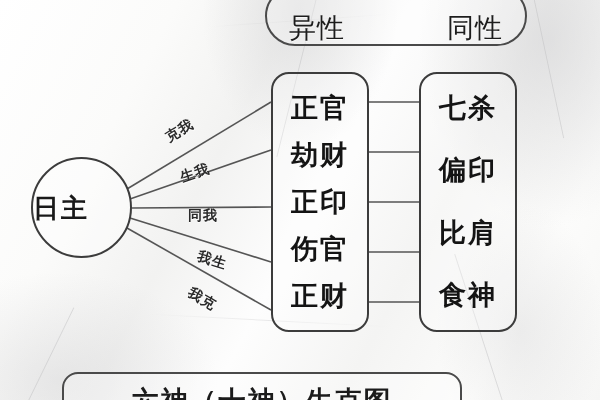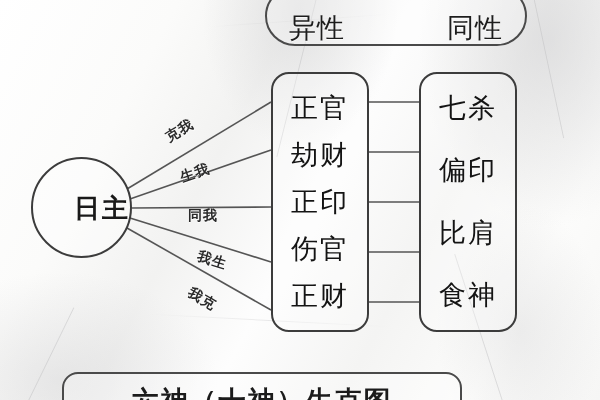--- a/index.html
+++ b/index.html
@@ -82,21 +82,21 @@
     left: 31px;
     top: 157px;
     width: 101px;
     height: 101px;
     border: 2px solid #3c3c3c;
     border-radius: 50%;
     background: rgba(255,255,255,0.35);
     box-sizing: border-box;
     display: flex;
     align-items: center;
-    justify-content: flex-end;
+    justify-content: flex-start;
   }
   .node-circle .nlabel {
     font-size: 26px;
     font-weight: 700;
     color: #191919;
     letter-spacing: 2px;
     line-height: 1;
   }
 
   
@@ -116,21 +116,21 @@
   }
   .column-box.left  { left: 271px; }
   .column-box.right { left: 419px; align-items: center; }
 
   .cell {
     height: 44px;
     display: flex;
     align-items: center;
     justify-content: center;
     font-size: 27px;
-    font-weight: 400;
+    font-weight: 700;
     color: #141414;
     letter-spacing: 2px;
     line-height: 1;
     white-space: nowrap;
   }
 
   
   .edge-label {
     position: absolute;
     font-size: 14px;

